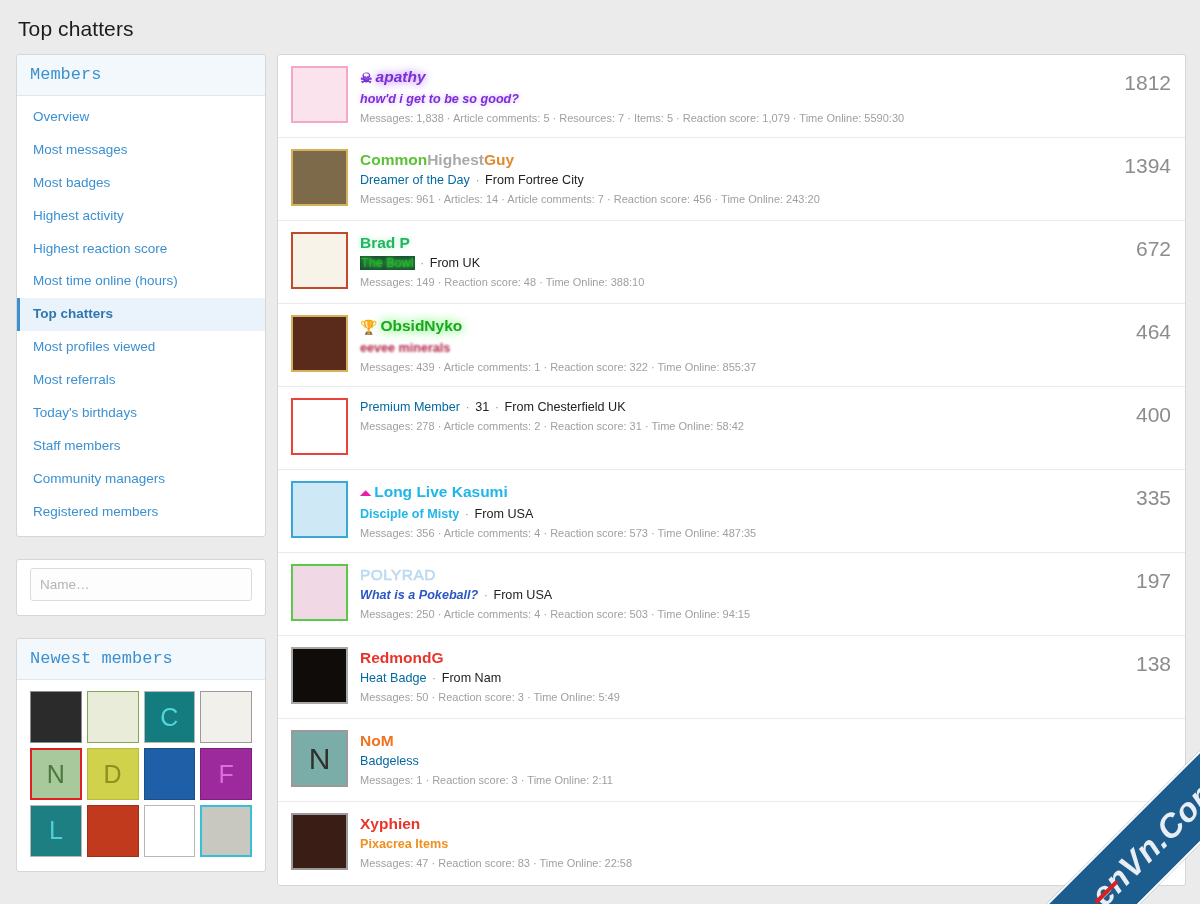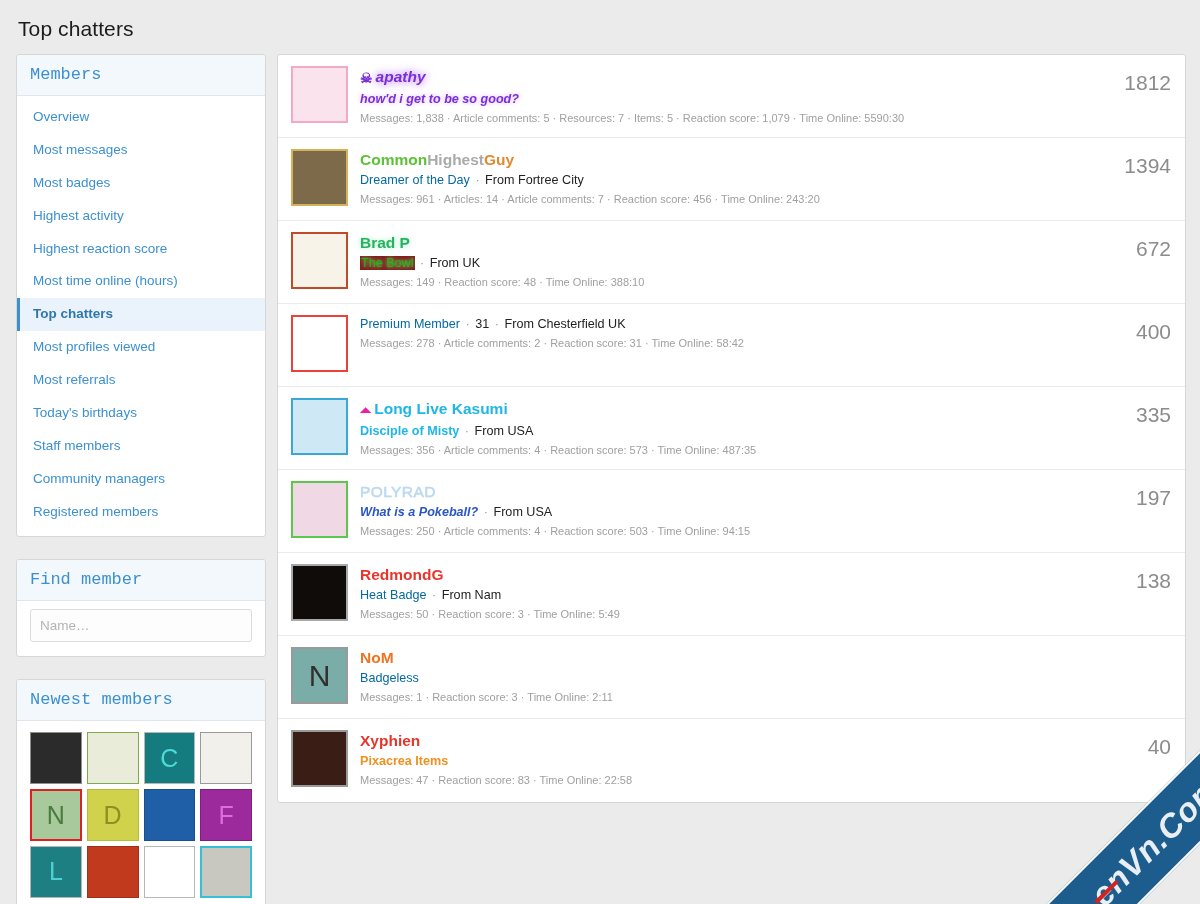--- a/index.html
+++ b/index.html
@@ -188,21 +188,21 @@
     min-width: 72px;
     padding-top: 5px;
     white-space: nowrap;
   }
 
   
   .u-apathy { color: #7b2fd4; text-shadow: 0 0 7px #c9a0ff, 0 0 12px #c9a0ff; font-style: italic; }
   .u-apathy-title { color: #7b2fd4; font-weight: bold; text-shadow: 0 0 5px #d4b4ff; font-style: italic; }
   .u-green-glow { color: #1aa81a; text-shadow: 0 0 8px #8ef28e, 0 0 13px #8ef28e; }
   .u-bradp { color: #24b35f; text-shadow: 0 0 6px #a9f0c6; }
-  .u-bradp-title { color: #0ec40e; background: #7f1d1d; text-shadow: 0 0 4px #8cff8c; padding: 0 1px; filter: blur(.4px); }
+  .u-bradp-title { color: #0ec40e; background: #14532d; text-shadow: 0 0 4px #8cff8c; padding: 0 1px; filter: blur(.4px); }
   .u-nyko-title { color: #b02a4a; filter: blur(1.1px); font-weight: bold; }
   .u-navi { color: #2f8fd8; }
   .u-kasumi { color: #20b6e8; }
   .u-kasumi-title { color: #20b6e8; font-weight: bold; }
   .u-polyrad { color: #bcd9f0; -webkit-text-stroke: .6px #bcd9f0; font-weight: 400; letter-spacing: .4px; }
   .u-polyrad-title { color: #2b57c4; font-weight: bold; font-style: italic; }
   .u-red { color: #e8352c; }
   .u-orange { color: #ef7421; }
   .u-xyph-title { color: #ef9021; font-weight: bold; }
   .u-plain-dark { color: #0369a1; font-weight: normal; }
@@ -276,21 +276,20 @@
           <a class="nav-item">Most profiles viewed</a>
           <a class="nav-item">Most referrals</a>
           <a class="nav-item">Today's birthdays</a>
           <a class="nav-item">Staff members</a>
           <a class="nav-item">Community managers</a>
           <a class="nav-item">Registered members</a>
         </div>
     </div>
 
     <div class="block">
-      <div class="block-header">Find member</div>
       <div class="find-body">
         <input class="find-input" type="text" placeholder="Name…" style="">
       </div>
     </div>
 
     <div class="block">
       <div class="block-header">Newest members</div>
       <div class="avatar-grid">
           <div class="av" style="background: rgb(43, 43, 43); border-color: rgb(141, 141, 141);"></div>
           <div class="av" style="background: rgb(233, 236, 217); border-color: rgb(127, 168, 79);"></div>
@@ -332,20 +331,29 @@
         <div class="row">
           <div class="row-avatar" style="background: rgb(247, 243, 232); border-color: rgb(192, 74, 42);"></div>
           <div class="row-main">
             <a class="uname"><span class="u-bradp">Brad P</span></a>
             <div class="utitle"><span class="u-bradp-title">The Bowl</span><span class="sep"> · </span><span class="from">From UK</span></div>
             <div class="ustats">Messages: 149 · Reaction score: 48 · Time Online: 388:10</div>
           </div>
           <div class="count">672</div>
         </div>
         <div class="row">
+          <div class="row-avatar" style="background: rgb(90, 42, 26); border-color: rgb(212, 178, 90);"></div>
+          <div class="row-main">
+            <a class="uname"><span class="ic">🏆</span><span class="u-green-glow">ObsidNyko</span></a>
+            <div class="utitle"><span class="u-nyko-title">eevee minerals</span></div>
+            <div class="ustats">Messages: 439 · Article comments: 1 · Reaction score: 322 · Time Online: 855:37</div>
+          </div>
+          <div class="count">464</div>
+        </div>
+        <div class="row">
           <div class="row-avatar" style="background: rgb(255, 255, 255); border-color: rgb(232, 66, 58);"></div>
           <div class="row-main">
             <div class="utitle"><span class="u-plain-dark">Premium Member</span><span class="sep"> · </span><span>31</span><span class="sep"> · </span><span class="from">From Chesterfield UK</span></div>
             <div class="ustats">Messages: 278 · Article comments: 2 · Reaction score: 31 · Time Online: 58:42</div>
           </div>
           <div class="count">400</div>
         </div>
         <div class="row">
           <div class="row-avatar" style="background: rgb(207, 232, 245); border-color: rgb(58, 168, 212);"></div>
           <div class="row-main">

